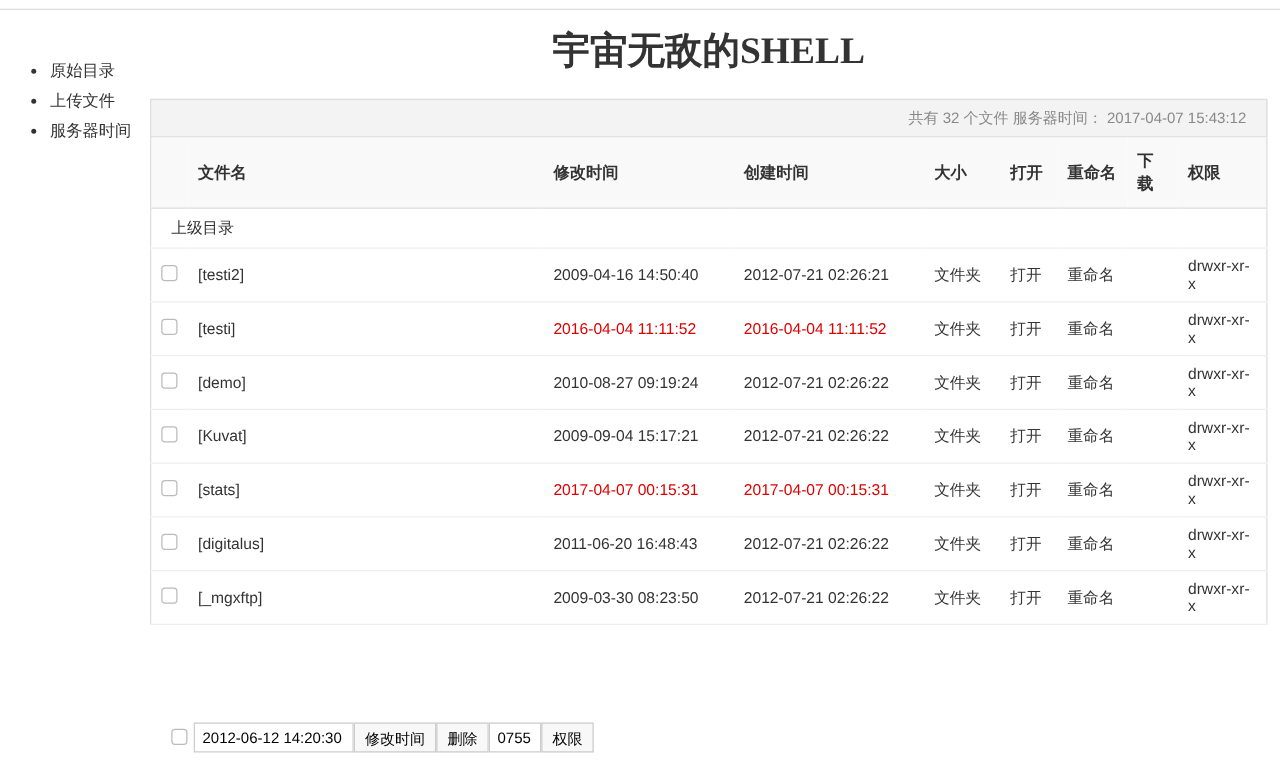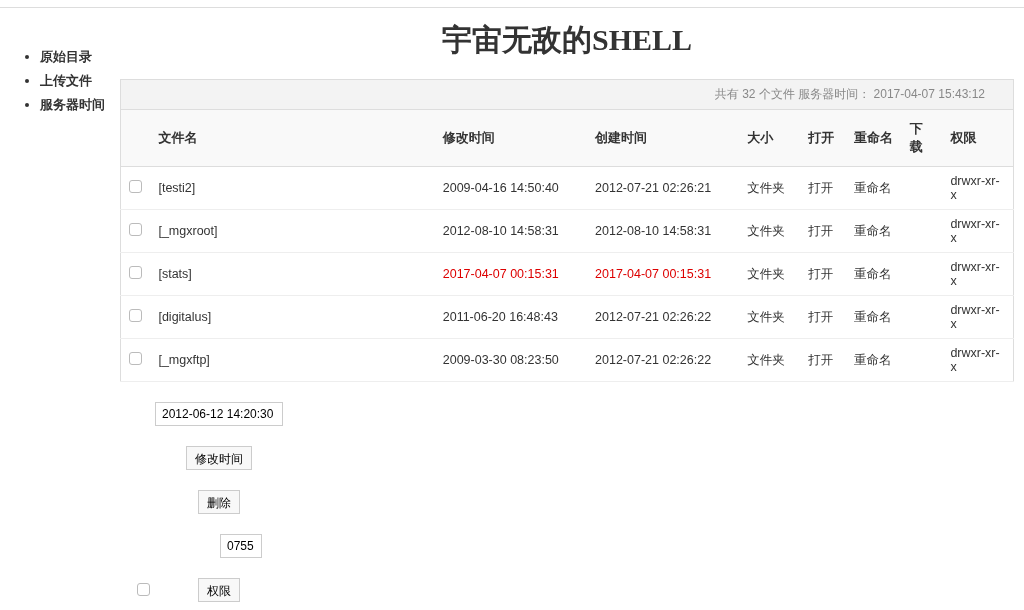--- a/index.html
+++ b/index.html
@@ -23,37 +23,36 @@
   .sidebar {
     width: 120px;
     padding: 40px 10px 10px 30px;
   }
   .sidebar ul { list-style: disc; padding-left: 10px; }
   .sidebar li {
     margin-bottom: 6px;
     color: #333;
     cursor: pointer;
     font-size: 13px;
-    font-weight: bold;
   }
   .main {
     flex: 1;
     padding: 0 10px 0 0;
   }
   .title {
     text-align: center;
     font-size: 30px;
     font-weight: bold;
     padding: 12px 0 18px;
     font-family: "Songti SC", SimSun, serif;
   }
   .status {
     background: #f3f3f3;
     border: 1px solid #ddd;
-    padding: 6px 28px;
+    padding: 6px 16px;
     text-align: right;
     color: #888;
     font-size: 12px;
   }
   table {
     width: 100%;
     border-collapse: collapse;
     border: 1px solid #ddd;
     border-top: none;
   }
@@ -89,23 +88,22 @@
   .col-dl   { width: 40px; }
   .col-perm { width: 70px; }
   .action { color: #333; cursor: pointer; }
   .red { color: #d00; }
   .parent-row td { padding-left: 16px; }
   .bottom-bar {
     position: absolute;
     bottom: 8px;
     left: 130px;
     display: flex;
-    gap: 20px;
+    gap: 0;
     align-items: center;
-    flex-direction: column;
   }
   .bottom-bar input[type="text"] {
     border: 1px solid #ccc;
     padding: 4px 6px;
     font-size: 12px;
     height: 24px;
   }
   .bottom-bar button {
     border: 1px solid #ccc;
     background: #f8f8f8;
@@ -152,36 +150,61 @@
           <th class="col-mtime">修改时间</th>
           <th class="col-ctime">创建时间</th>
           <th class="col-size">大小</th>
           <th class="col-open">打开</th>
           <th class="col-ren">重命名</th>
           <th class="col-dl">下载</th>
           <th class="col-perm">权限</th>
         </tr>
       </thead>
       <tbody id="tbody">
+        <tr class="parent-row">
+          <td colspan="9">上级目录</td>
+        </tr>
           <tr>
             <td class="chk-cell"><input type="checkbox" style=""></td>
             <td class="action">[testi2]</td>
             <td>2009-04-16 14:50:40</td>
             <td>2012-07-21 02:26:21</td>
             <td>文件夹</td>
             <td class="action">打开</td>
             <td class="action">重命名</td>
             <td class="action"></td>
             <td class="action">drwxr-xr-x</td>
           </tr>
           <tr>
             <td class="chk-cell"><input type="checkbox" style=""></td>
-            <td class="action">[_mgxroot]</td>
-            <td>2012-08-10 14:58:31</td>
-            <td>2012-08-10 14:58:31</td>
+            <td class="action">[testi]</td>
+            <td class="red">2016-04-04 11:11:52</td>
+            <td class="red">2016-04-04 11:11:52</td>
+            <td>文件夹</td>
+            <td class="action">打开</td>
+            <td class="action">重命名</td>
+            <td class="action"></td>
+            <td class="action">drwxr-xr-x</td>
+          </tr>
+          <tr>
+            <td class="chk-cell"><input type="checkbox" style=""></td>
+            <td class="action">[demo]</td>
+            <td>2010-08-27 09:19:24</td>
+            <td>2012-07-21 02:26:22</td>
+            <td>文件夹</td>
+            <td class="action">打开</td>
+            <td class="action">重命名</td>
+            <td class="action"></td>
+            <td class="action">drwxr-xr-x</td>
+          </tr>
+          <tr>
+            <td class="chk-cell"><input type="checkbox" style=""></td>
+            <td class="action">[Kuvat]</td>
+            <td>2009-09-04 15:17:21</td>
+            <td>2012-07-21 02:26:22</td>
             <td>文件夹</td>
             <td class="action">打开</td>
             <td class="action">重命名</td>
             <td class="action"></td>
             <td class="action">drwxr-xr-x</td>
           </tr>
           <tr>
             <td class="chk-cell"><input type="checkbox" style=""></td>
             <td class="action">[stats]</td>
             <td class="red">2017-04-07 00:15:31</td>
@@ -218,15 +241,15 @@
     </table>
   </main>
 </div>
 
 <input type="checkbox" class="checkbox-standalone" style="">
 
 <div class="bottom-bar" style="left:155px;">
   <input type="text" style="width: 128px;" value="2012-06-12 14:20:30">
   <button>修改时间</button>
   <button>删除</button>
-  <input type="text" style="width: 42px; margin-left: 44px;" value="0755">
+  <input type="text" style="width: 42px;" value="0755">
   <button>权限</button>
 </div>
 
 </body></html>

